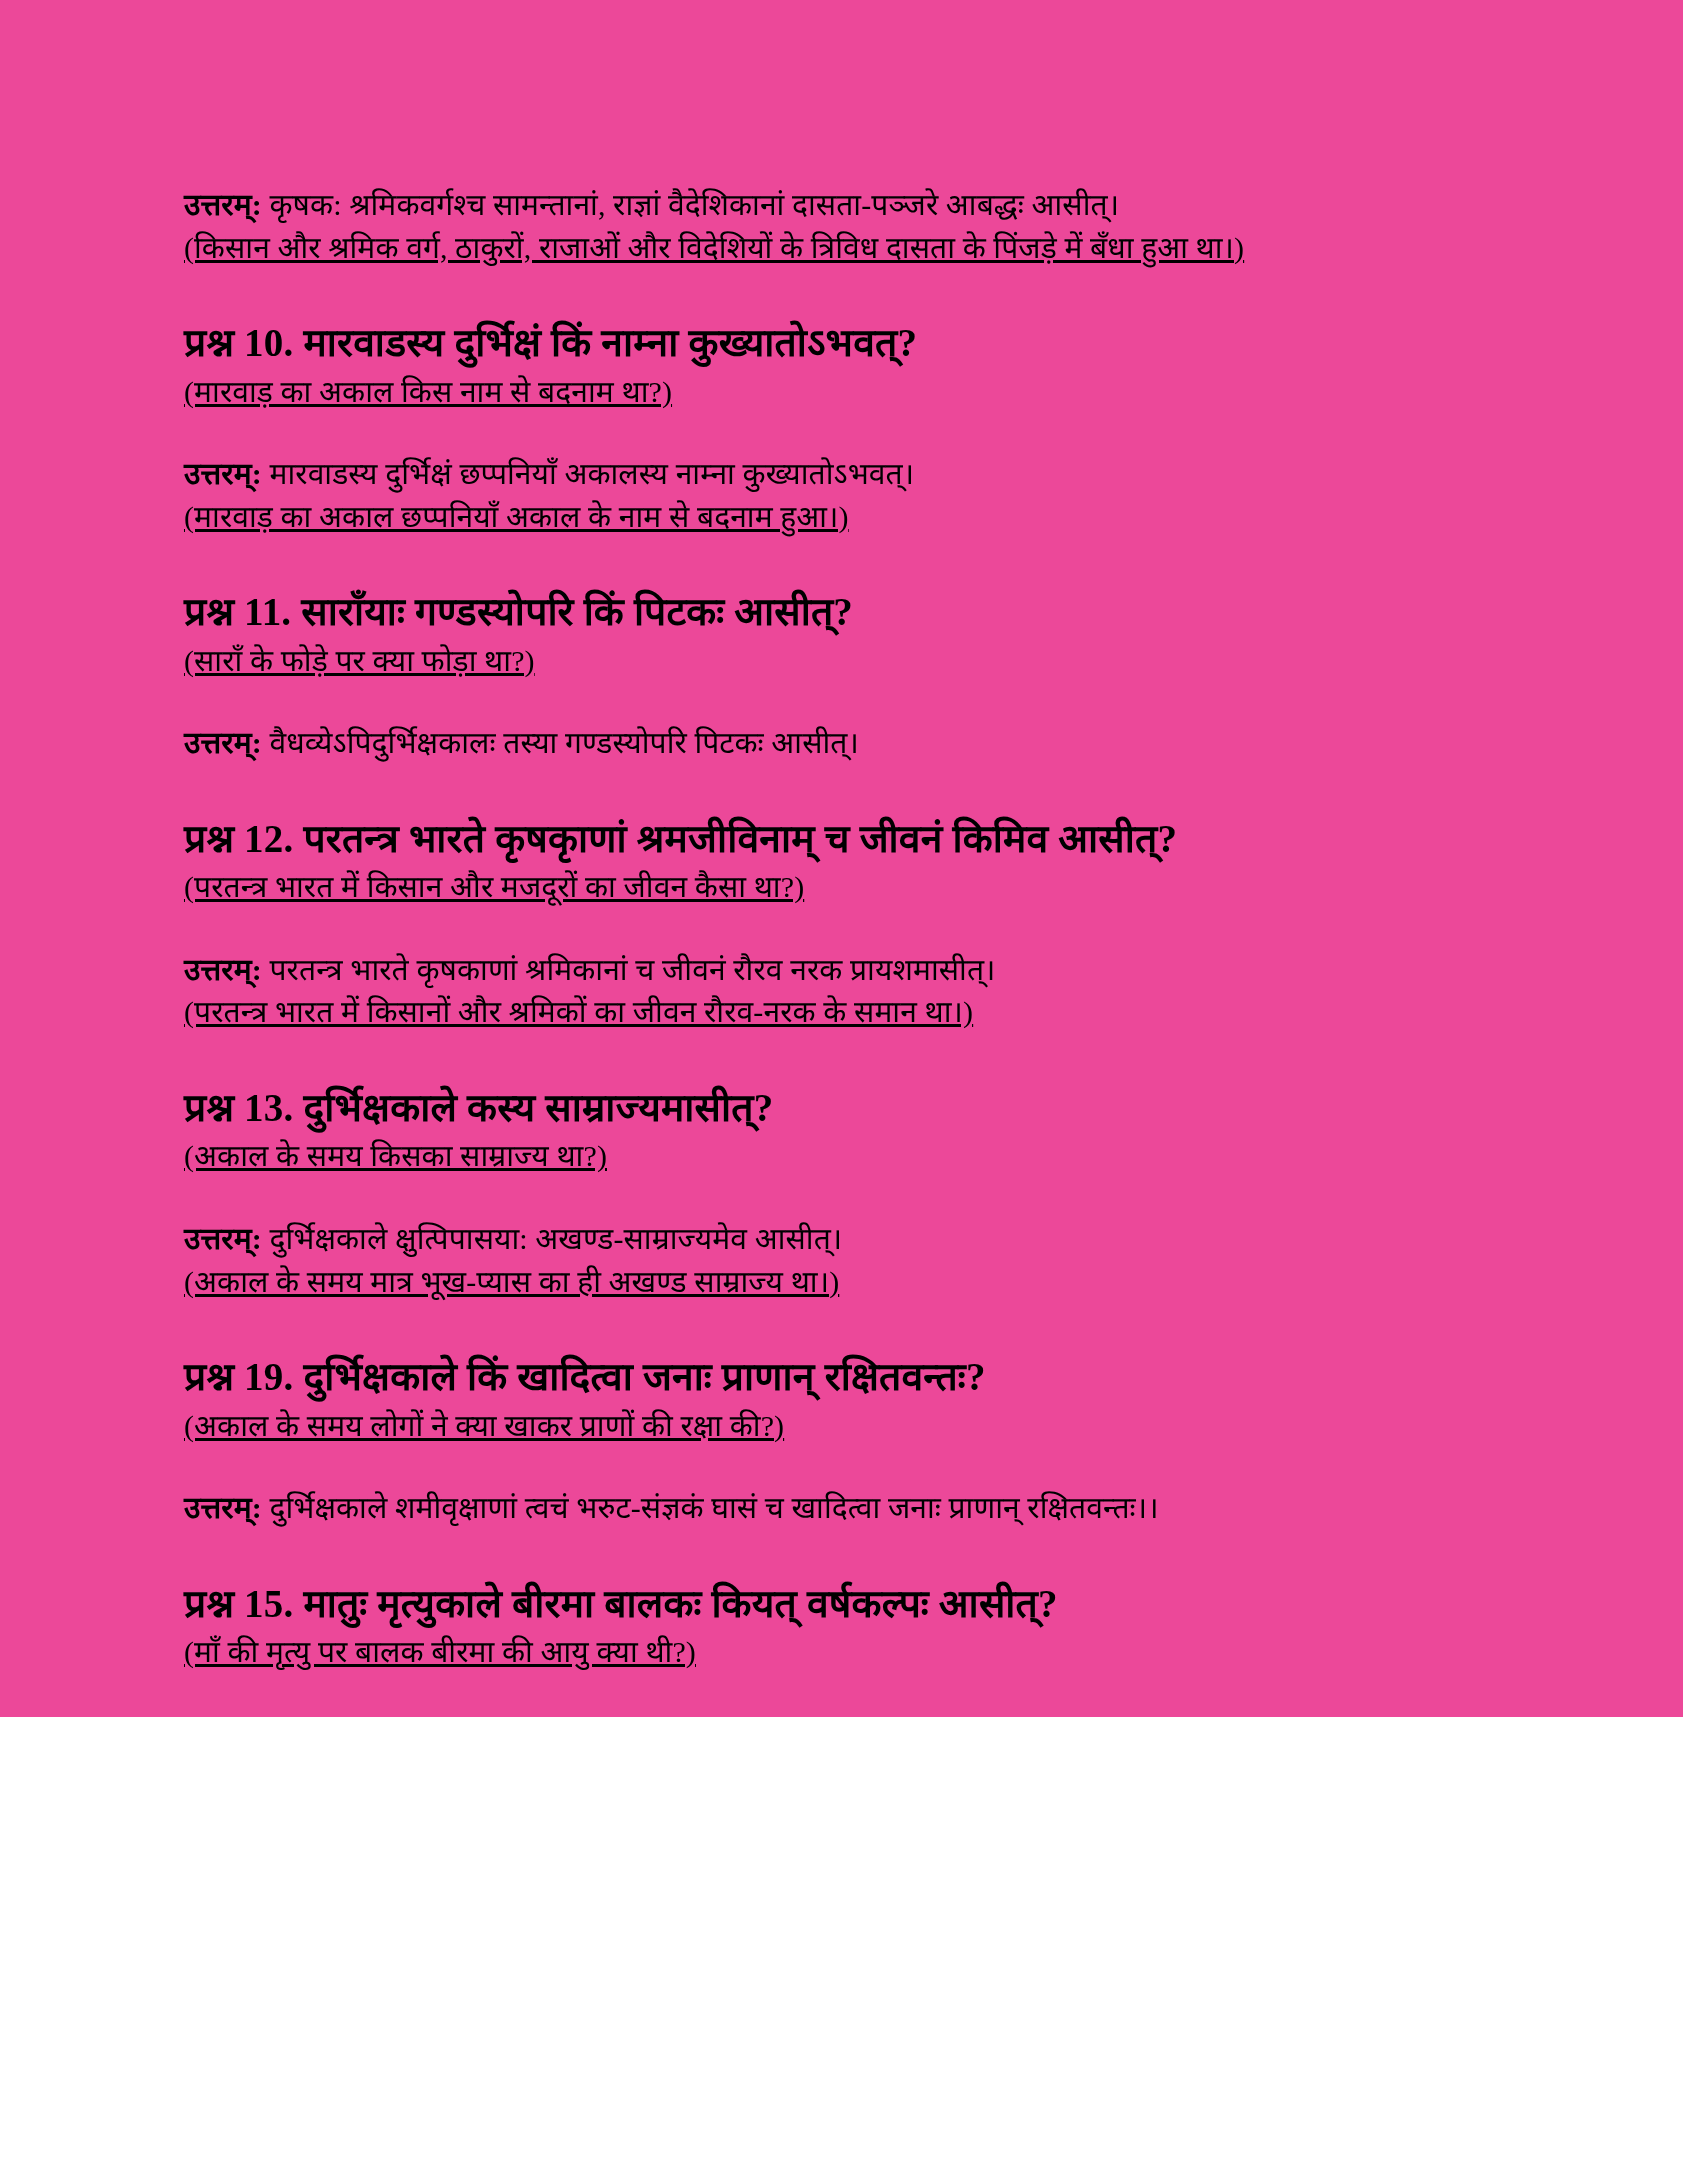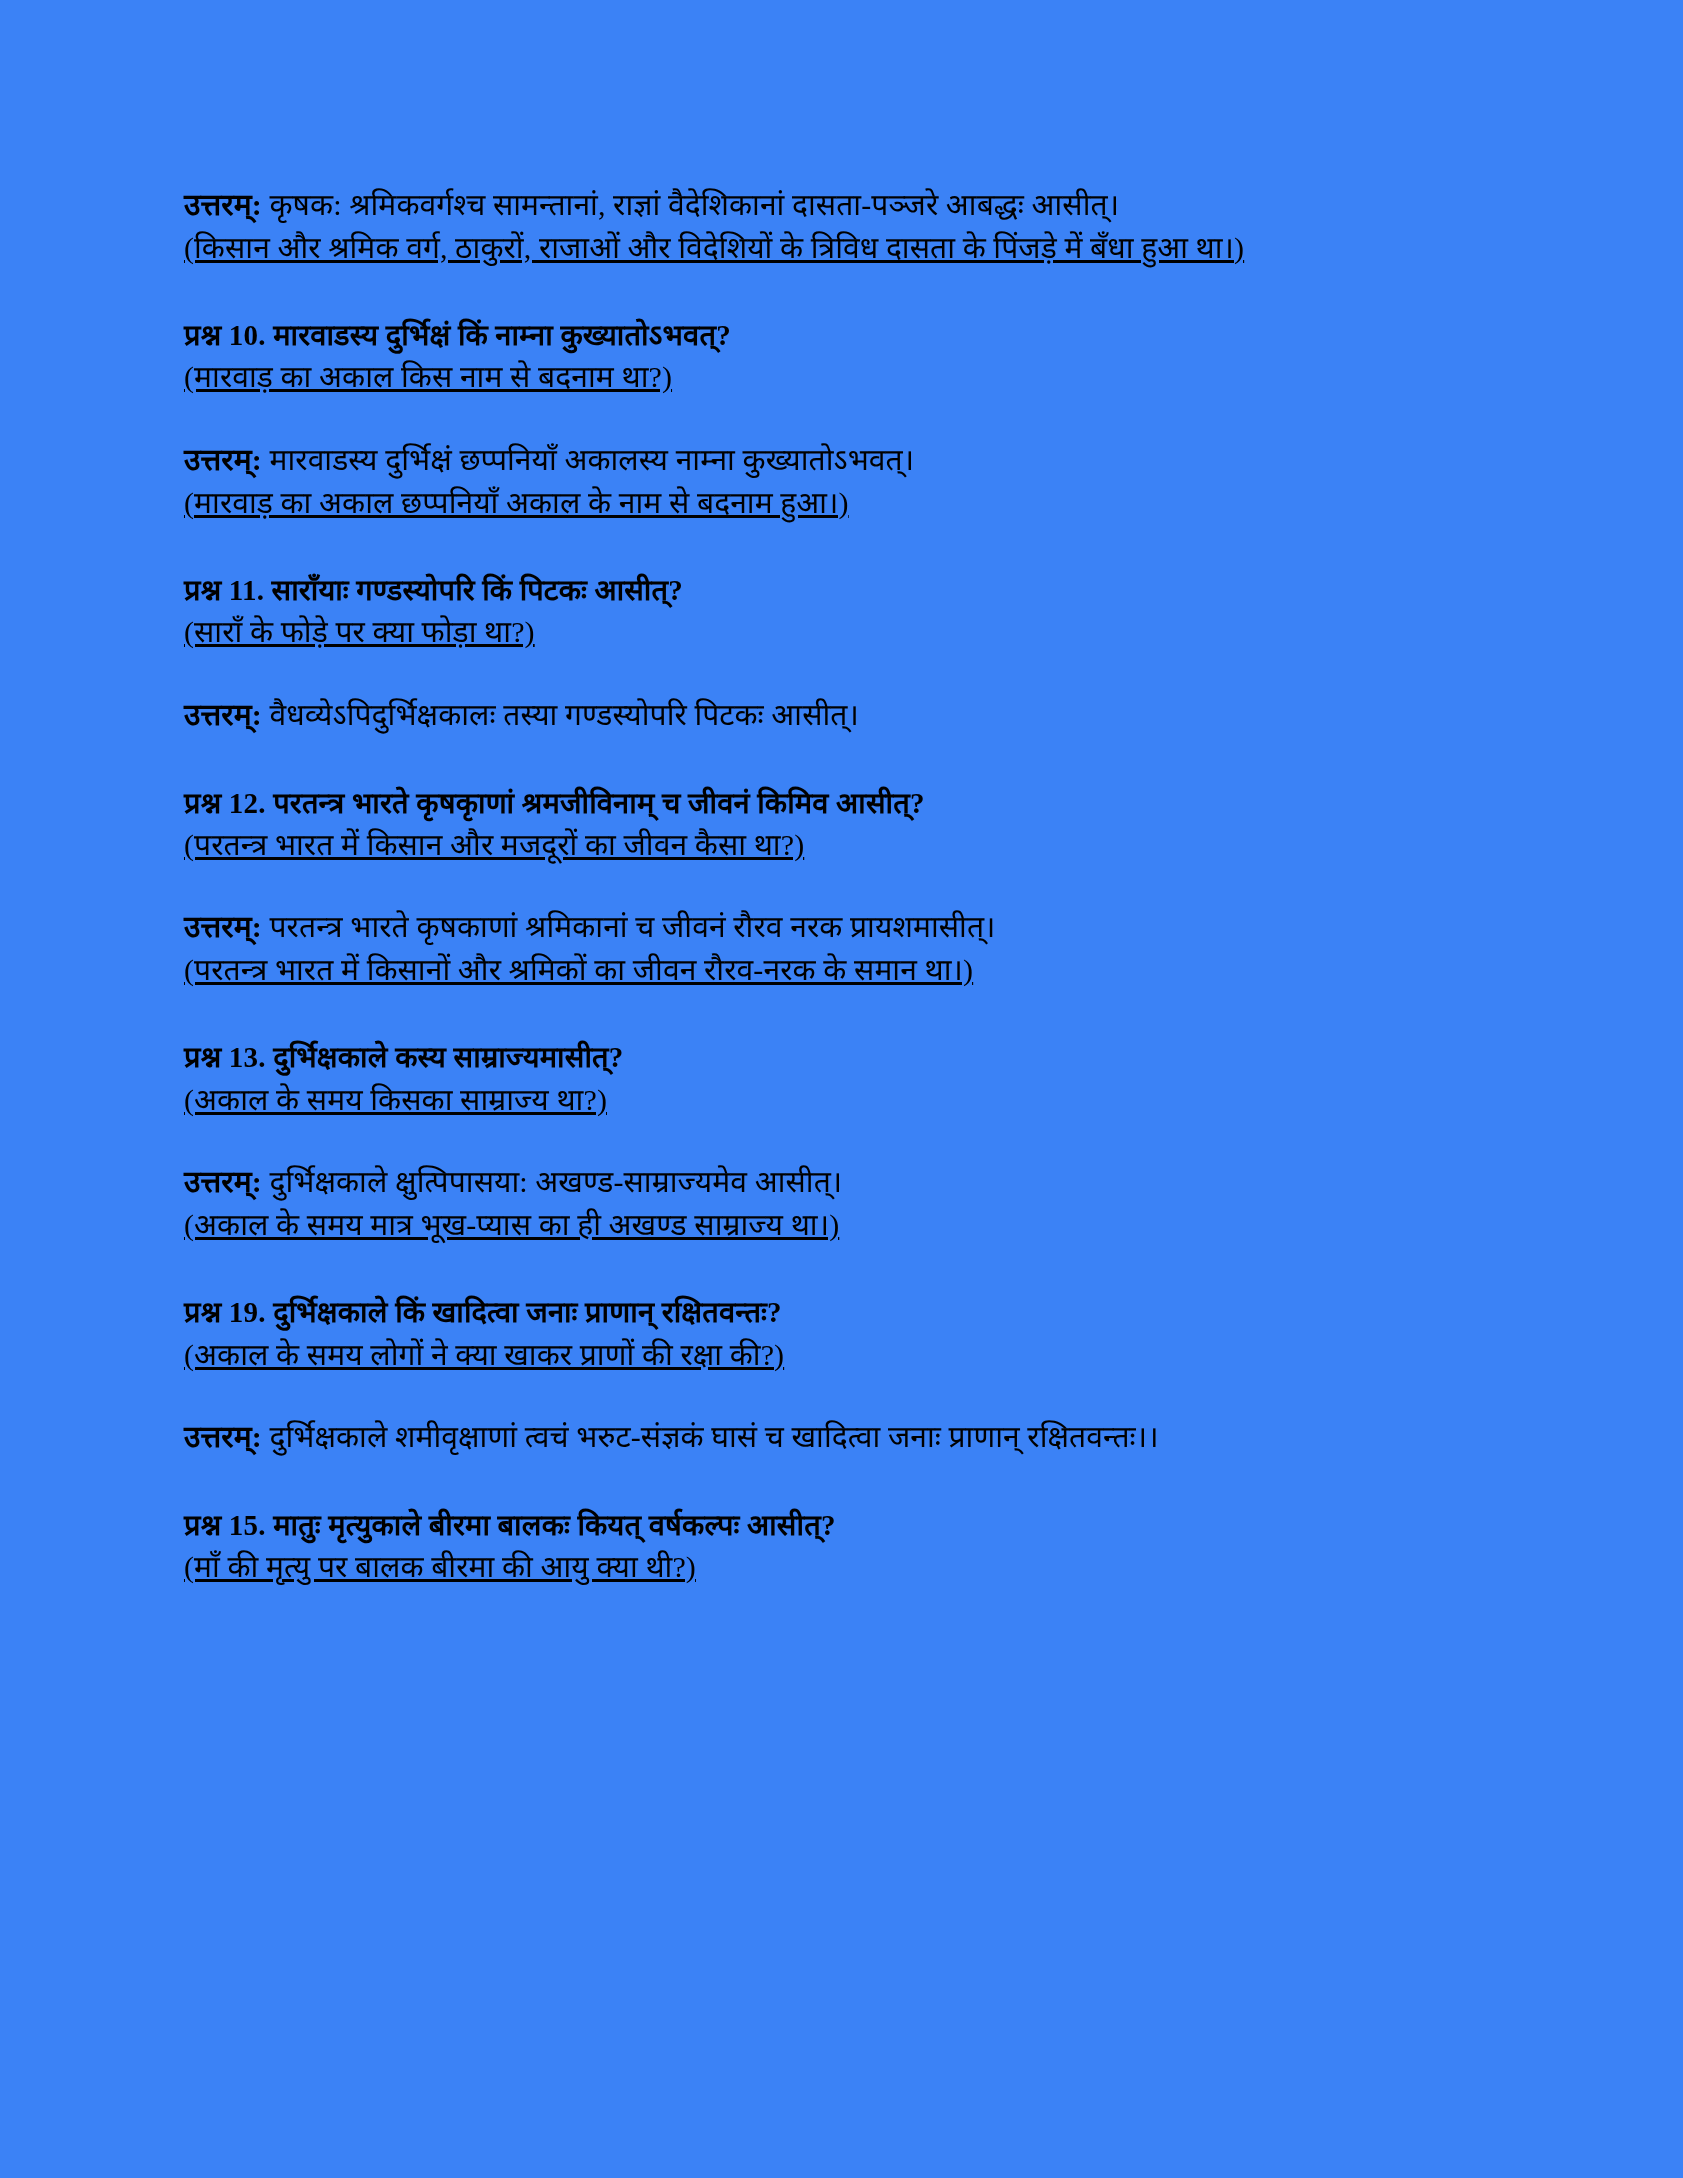--- a/index.html
+++ b/index.html
@@ -11,22 +11,22 @@
   body {
     width: 1683px;
     height: 2178px;
     font-family: "Liberation Serif", "DejaVu Serif", serif;
     color: #000000;
     -webkit-font-smoothing: antialiased;
   }
   .page {
     position: relative;
     width: 1683px;
-    height: 2178px;
-    background: #3b82f6;
+    height: 1717px;
+    background: #ec4899;
     box-sizing: border-box;
     padding: 184px 103px 0 184px;
   }
   .content {
     width: 1332px;
   }
 
   
   .block {
     margin: 0;
@@ -40,21 +40,21 @@
   }
   .line.sanskrit {
     font-weight: normal;
   }
   .line.hindi {
     font-weight: normal;
     text-decoration: underline;
   }
   .line.qhead {
     font-weight: bold;
-    font-size: 29px;
+    font-size: 39px;
     letter-spacing: 0.2px;
   }
 
   
   .lead {
     font-weight: bold;
   }
   .gap-section { height: 46px; }
   .gap-qa      { height: 40px; }
 </style>

